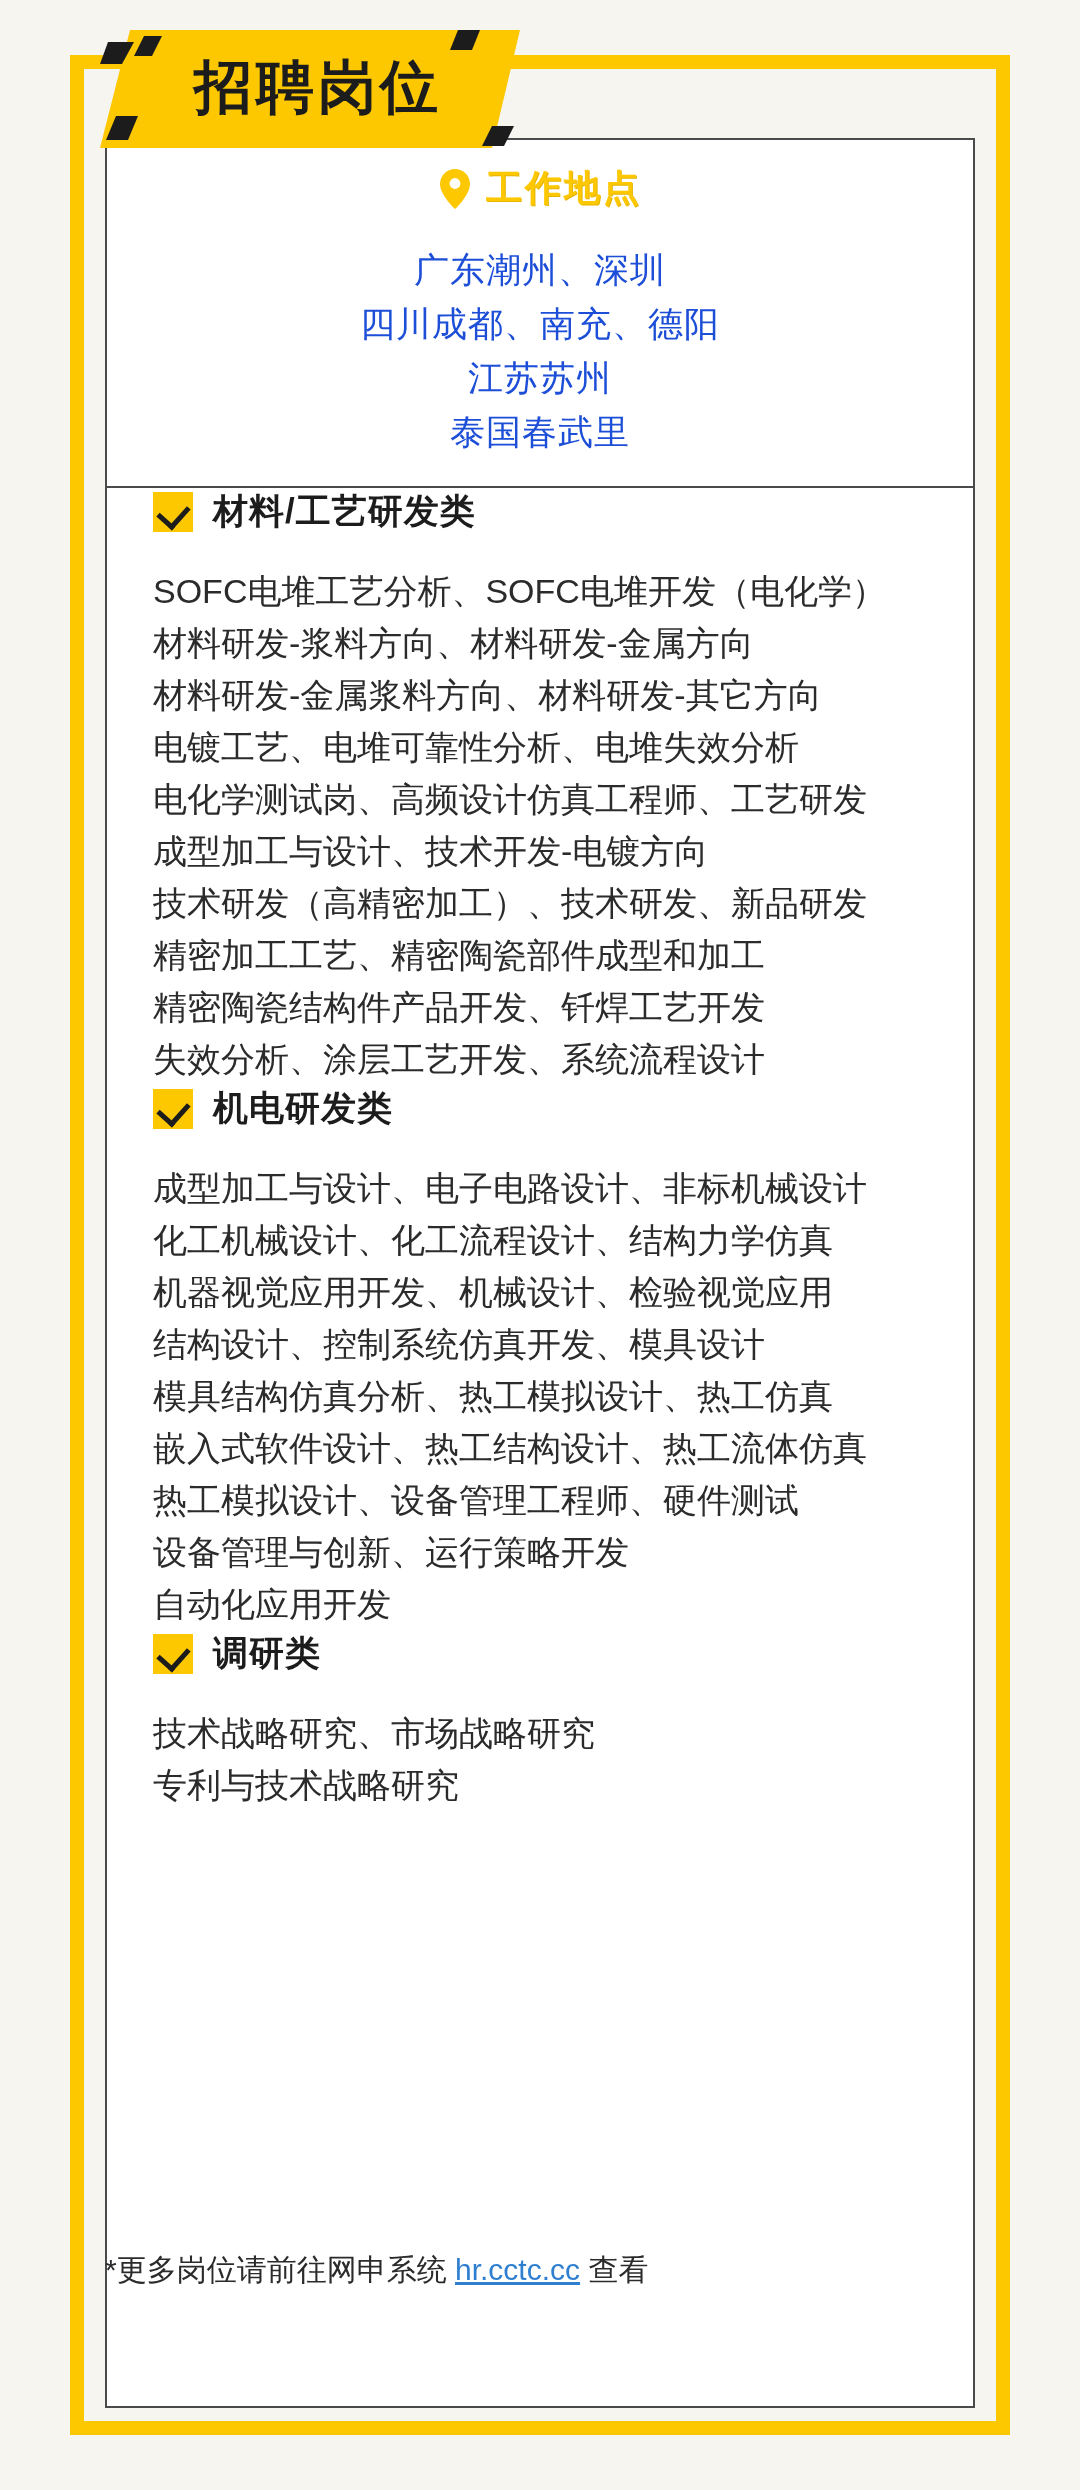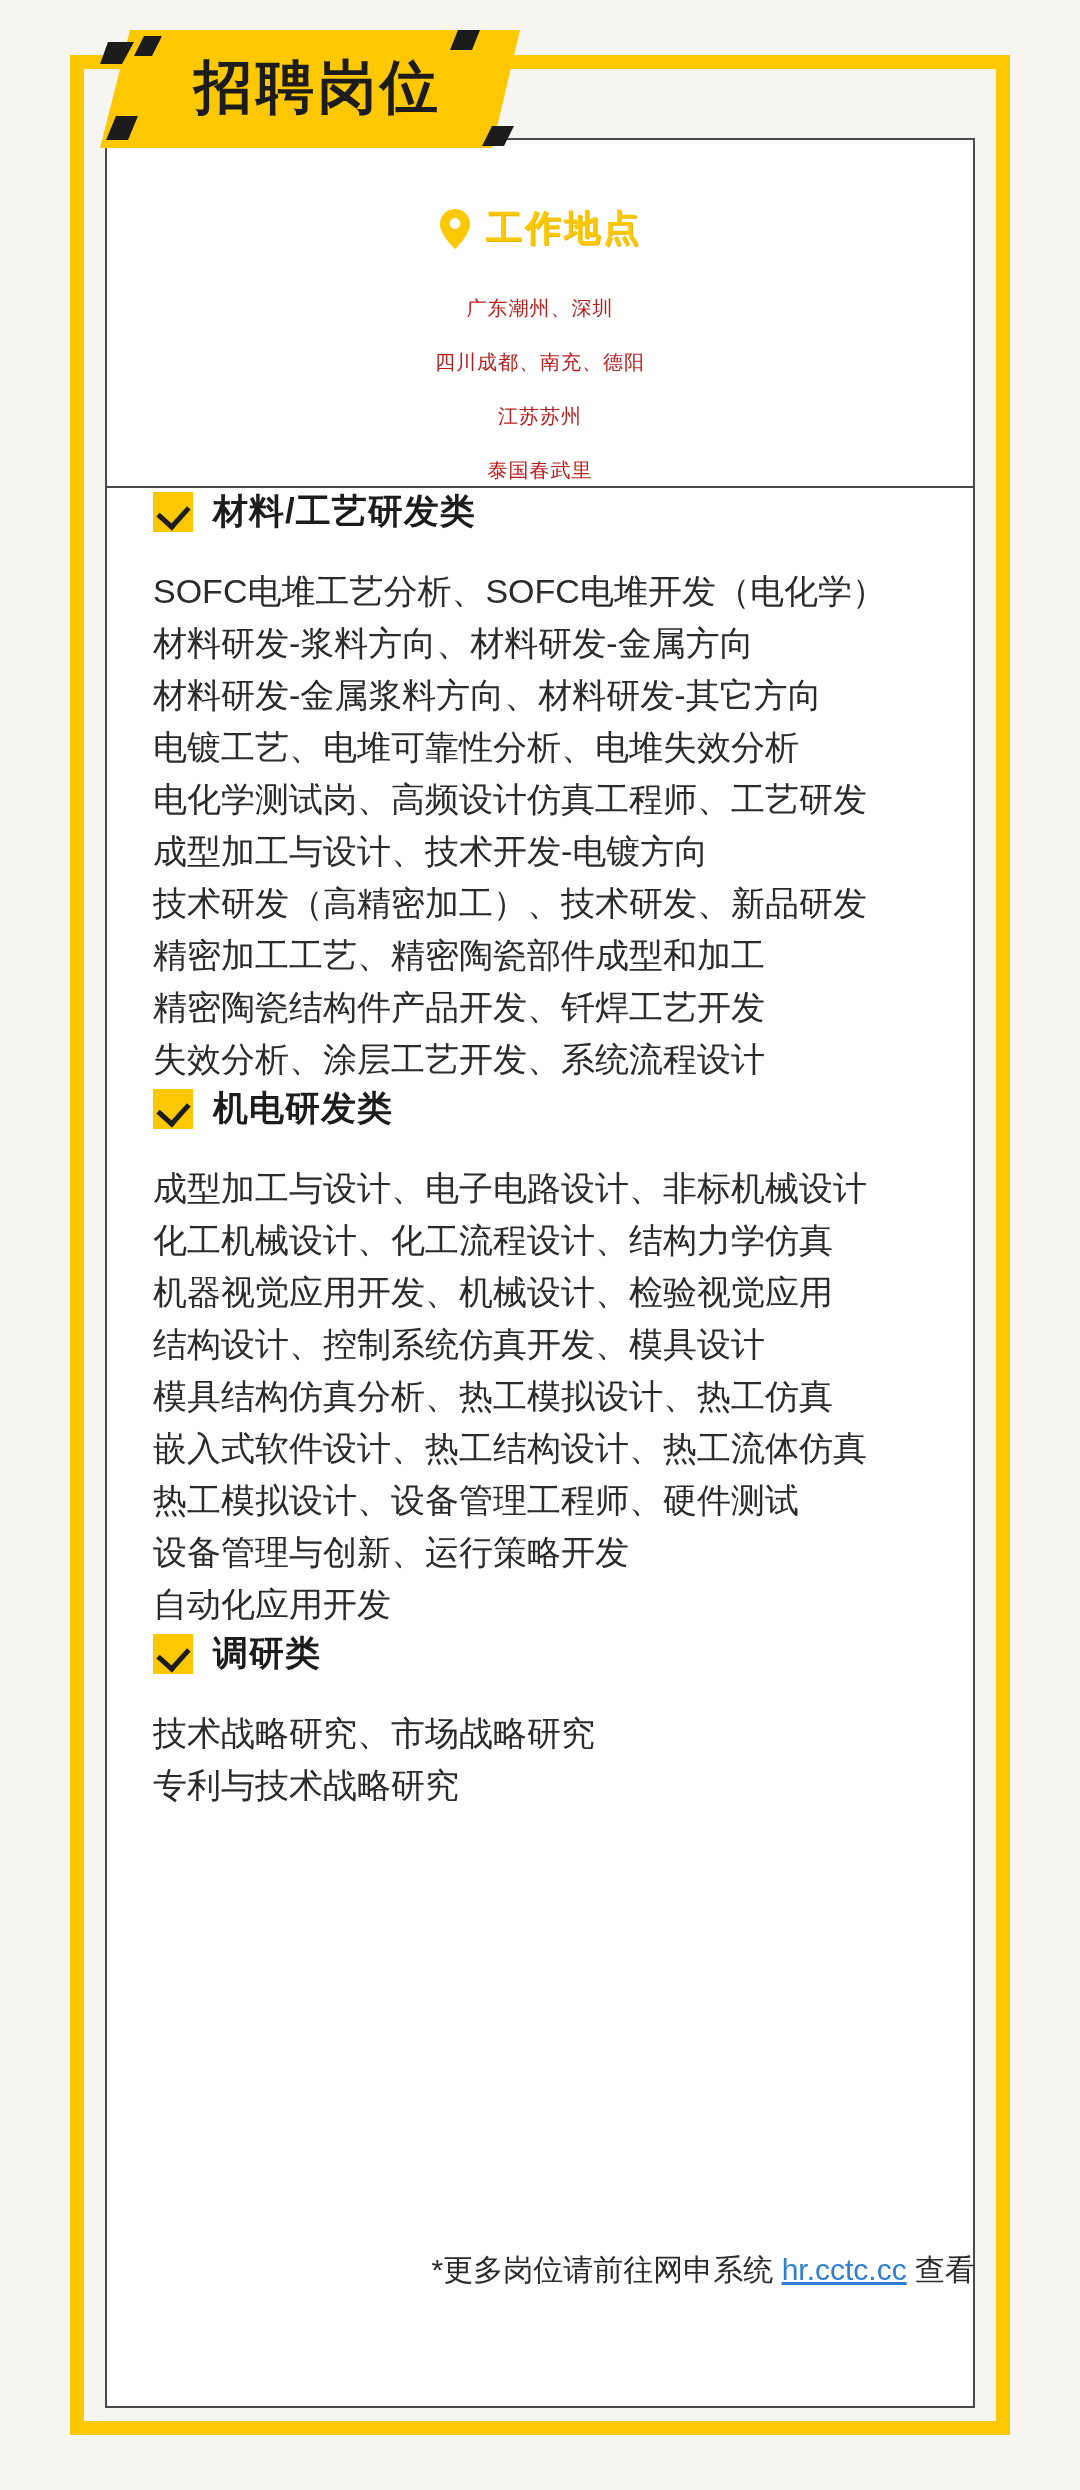--- a/index.html
+++ b/index.html
@@ -72,44 +72,43 @@
     top: 138px;
     width: 870px;
     height: 350px;
     border-bottom: 2px solid #4a4a4a;
   }
   .loc-head {
     display: flex;
     align-items: center;
     justify-content: center;
     gap: 14px;
-    margin-top: 66px;
+    margin-top: 26px;
   }
   .pin-icon {
     width: 34px; height: 40px;
     position: relative;
     display: inline-block;
   }
   .loc-title {
     font-size: 36px;
     font-weight: bold;
     color: #fdc800;
     letter-spacing: 3px;
     text-shadow: 1px 1px 0 #e6b400;
   }
   .loc-lines {
     margin-top: 30px;
     text-align: center;
   }
   .loc-lines div {
-    font-size: 20px;
-    color: #b91c1c;
+    font-size: 35px;
+    color: #1d4ed8;
     line-height: 54px;
     letter-spacing: 1px;
-    font-family: Liberation Mono, monospace;
   }
 
   
   .cats {
     position: absolute;
     left: 105px;
     top: 488px;
     width: 870px;
   }
   .cat {
@@ -149,21 +148,21 @@
     letter-spacing: 0px;
     white-space: nowrap;
   }
 
   
   .footnote {
     position: absolute;
     left: 105px;
     top: 2250px;
     width: 870px;
-    text-align: right;
+    text-align: left;
     font-size: 30px;
     color: #2b2b2b;
   }
   .footnote .link {
     color: #2f7fd0;
   }
 </style>
 </head>
 <body>
 

